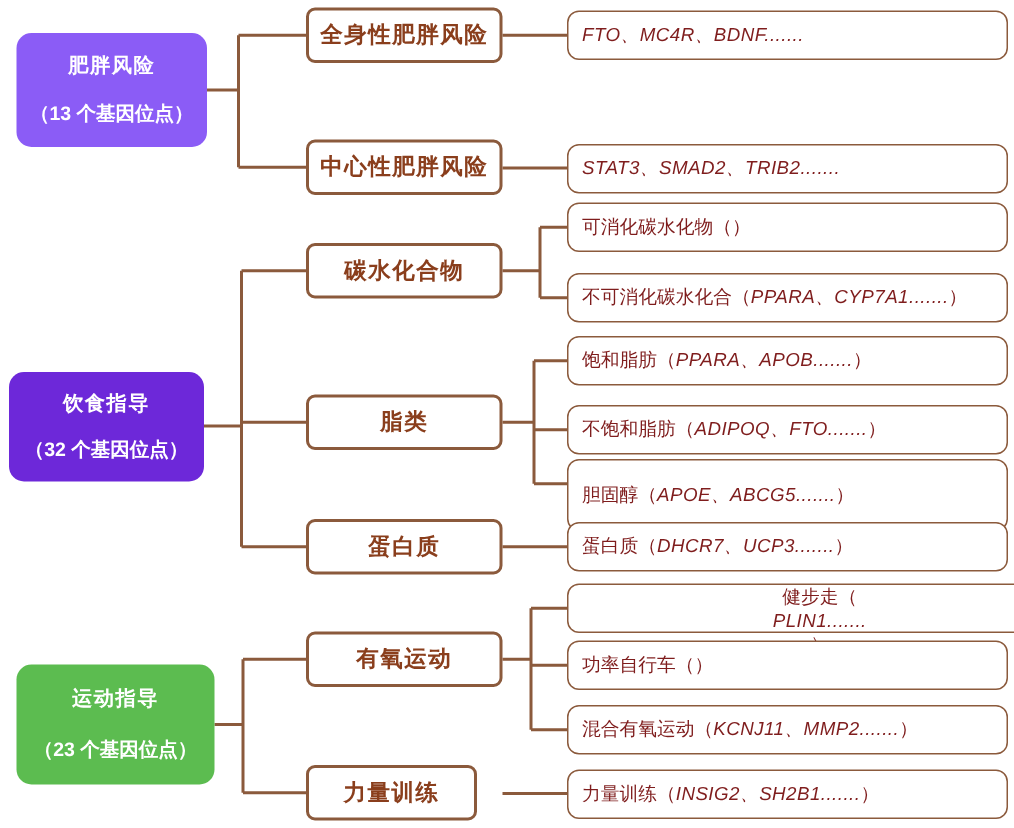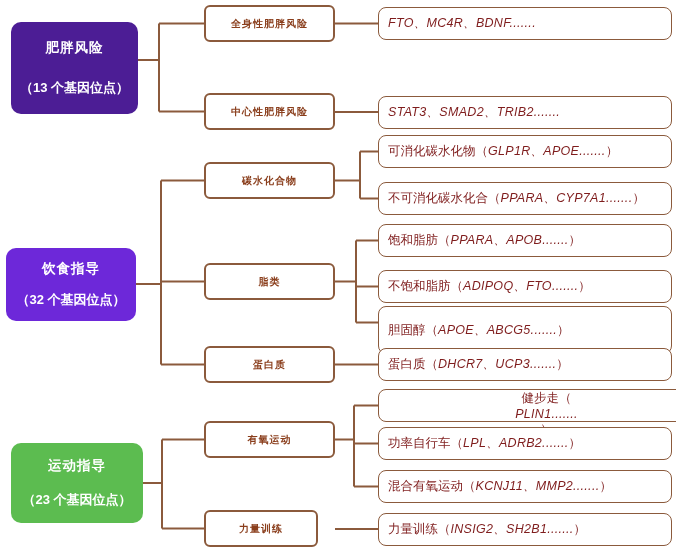--- a/index.html
+++ b/index.html
@@ -12,21 +12,21 @@
   .root-box{
     position:absolute;border-radius:10px;color:#ffffff;font-weight:bold;
     display:flex;flex-direction:column;justify-content:space-around;align-items:center;
     text-align:center;padding:6px 2px;box-sizing:border-box;
   }
   .root-title{font-size:13.5px;letter-spacing:1px;}
   .root-subtitle{font-size:13px;}
   .cat-box{
     position:absolute;background:#ffffff;border:2px solid #8B5A3C;border-radius:6px;
     display:flex;align-items:center;justify-content:center;box-sizing:border-box;
-    font-size:10px;font-weight:bold;color:#8A3E1C;letter-spacing:1px;
+    font-size:15px;font-weight:bold;color:#8A3E1C;letter-spacing:1px;
   }
   .leaf-box{
     position:absolute;background:#ffffff;border:1.8px solid #8B5A3C;border-radius:8px;
     display:flex;align-items:center;box-sizing:border-box;padding-left:9px;
     font-size:12.5px;color:#7f1d1d;white-space:nowrap;
   }
   .leaf-box .genes{font-style:italic;font-weight:500;letter-spacing:0.3px;}
 </style>
 </head>
 <body>
@@ -47,21 +47,21 @@
 
     <path class="connector" d="M335 281.5 H356 M356 240.5 V322.5 M356 240.5 H378 M356 286.5 H378 M356 322.5 H378"></path>
 
     <path class="connector" d="M335 364.5 H378"></path>
 
     <path class="connector" d="M335 439.5 H354 M354 405.5 V486.5 M354 405.5 H378 M354 443.5 H378 M354 486.5 H378"></path>
 
     <path class="connector" d="M335 529 H378"></path>
   </svg>
 
-  <div class="root-box" style="left: 11px; top: 22px; width: 127px; height: 92px; background-color: #4c1d95;">
+  <div class="root-box" style="left: 11px; top: 22px; width: 127px; height: 76px; background-color: #8b5cf6;">
     <div class="root-title">肥胖风险</div>
     <div class="root-subtitle">（13 个基因位点）</div>
   </div>
   <div class="root-box" style="left: 6px; top: 248px; width: 130px; height: 73px; background-color: #6d28d9;">
     <div class="root-title">饮食指导</div>
     <div class="root-subtitle">（32 个基因位点）</div>
   </div>
   <div class="root-box" style="left: 11px; top: 443px; width: 132px; height: 80px; background-color: rgb(92, 188, 80);">
     <div class="root-title">运动指导</div>
     <div class="root-subtitle">（23 个基因位点）</div>
@@ -80,21 +80,20 @@
       <span class="genes">FTO、MC4R、BDNF.......</span>
       <span></span>
   </div>
   <div class="leaf-box" style="left:378px;top:96px;width:294px;height:33px;text-align:center;">
     <span></span>
       <span class="genes">STAT3、SMAD2、TRIB2.......</span>
       <span></span>
   </div>
   <div class="leaf-box" style="left:378px;top:135px;width:294px;height:33px;">
     <span>可消化碳水化物（</span>
-      <span class="genes">GLP1R、APOE.......</span>
       <span>）</span>
   </div>
   <div class="leaf-box" style="left:378px;top:182px;width:294px;height:33px;">
     <span>不可消化碳水化合（</span>
       <span class="genes">PPARA、CYP7A1.......</span>
       <span>）</span>
   </div>
   <div class="leaf-box" style="left:378px;top:224px;width:294px;height:33px;">
     <span>饱和脂肪（</span>
       <span class="genes">PPARA、APOB.......</span>
@@ -115,21 +114,20 @@
       <span class="genes">DHCR7、UCP3.......</span>
       <span>）</span>
   </div>
   <div class="leaf-box" style="left:378px;top:389px;width:328px;height:33px;flex-direction:column;">
     <span>健步走（</span>
       <span class="genes">PLIN1.......</span>
       <span>）</span>
   </div>
   <div class="leaf-box" style="left:378px;top:427px;width:294px;height:33px;">
     <span>功率自行车（</span>
-      <span class="genes">LPL、ADRB2.......</span>
       <span>）</span>
   </div>
   <div class="leaf-box" style="left:378px;top:470px;width:294px;height:33px;">
     <span>混合有氧运动（</span>
       <span class="genes">KCNJ11、MMP2.......</span>
       <span>）</span>
   </div>
   <div class="leaf-box" style="left:378px;top:513px;width:294px;height:33px;">
     <span>力量训练（</span>
       <span class="genes">INSIG2、SH2B1.......</span>

